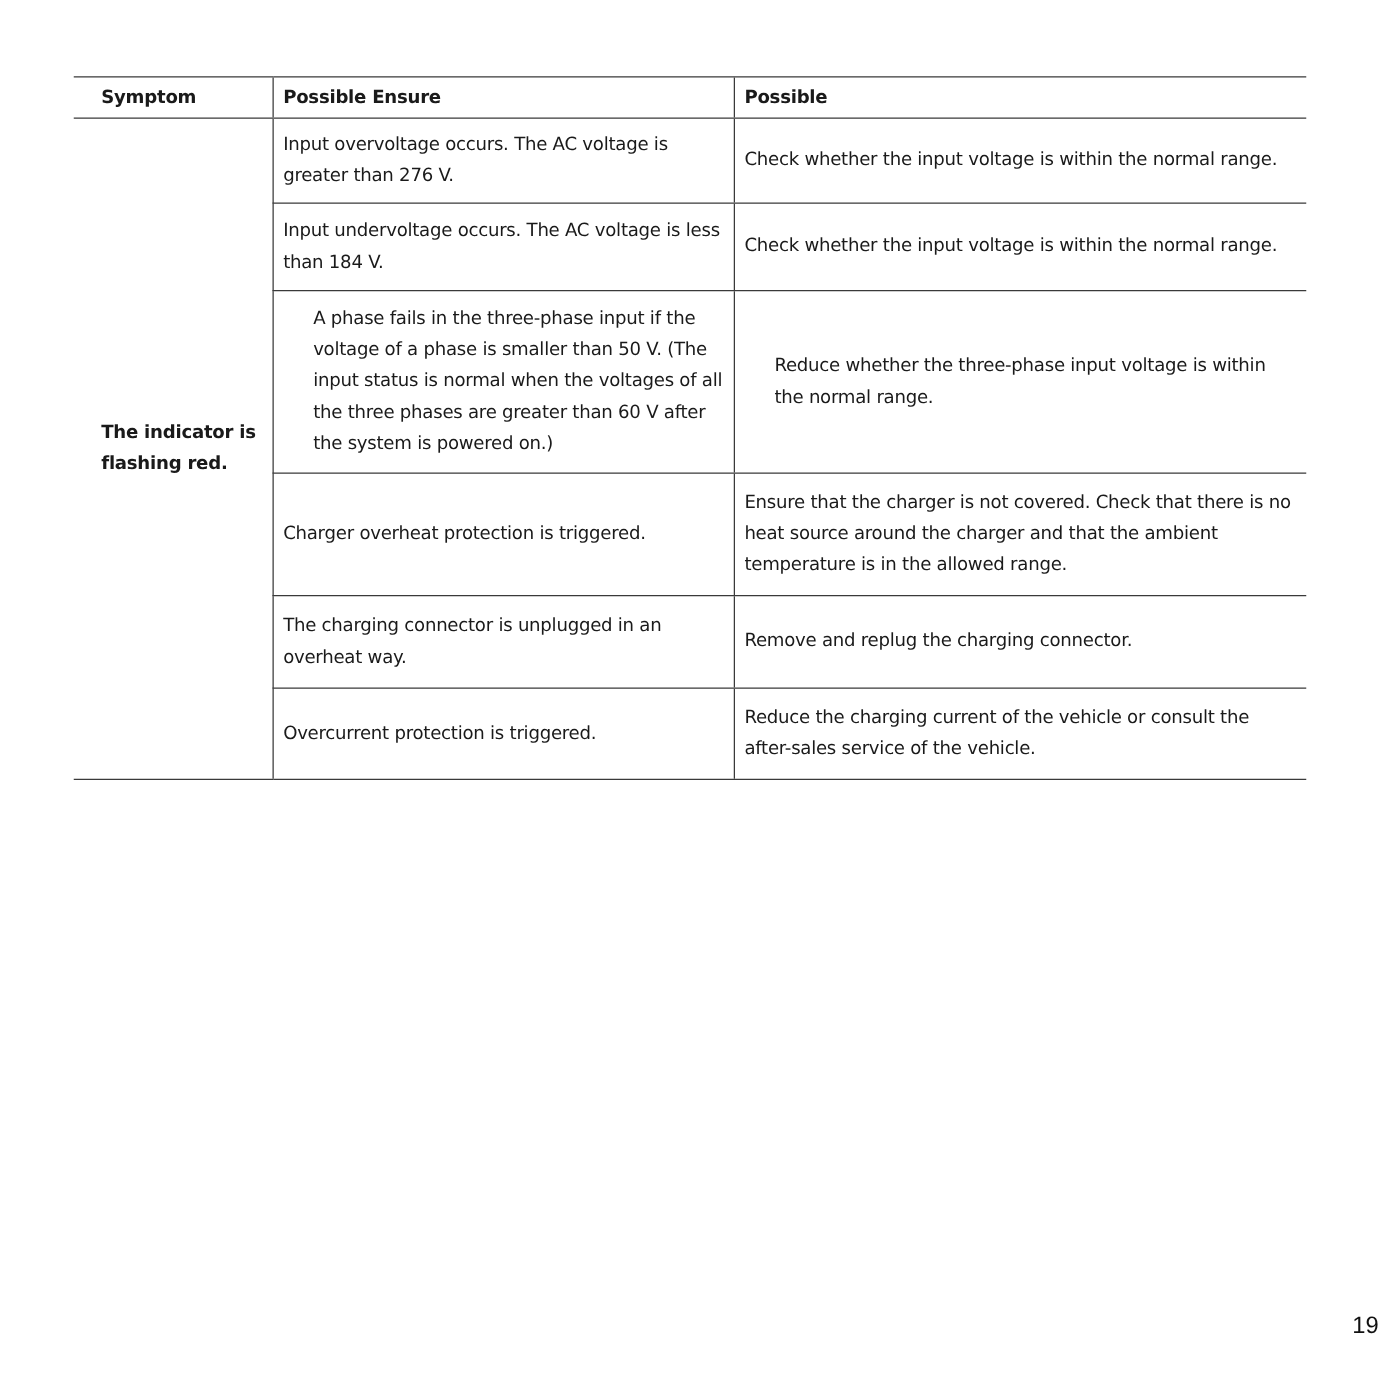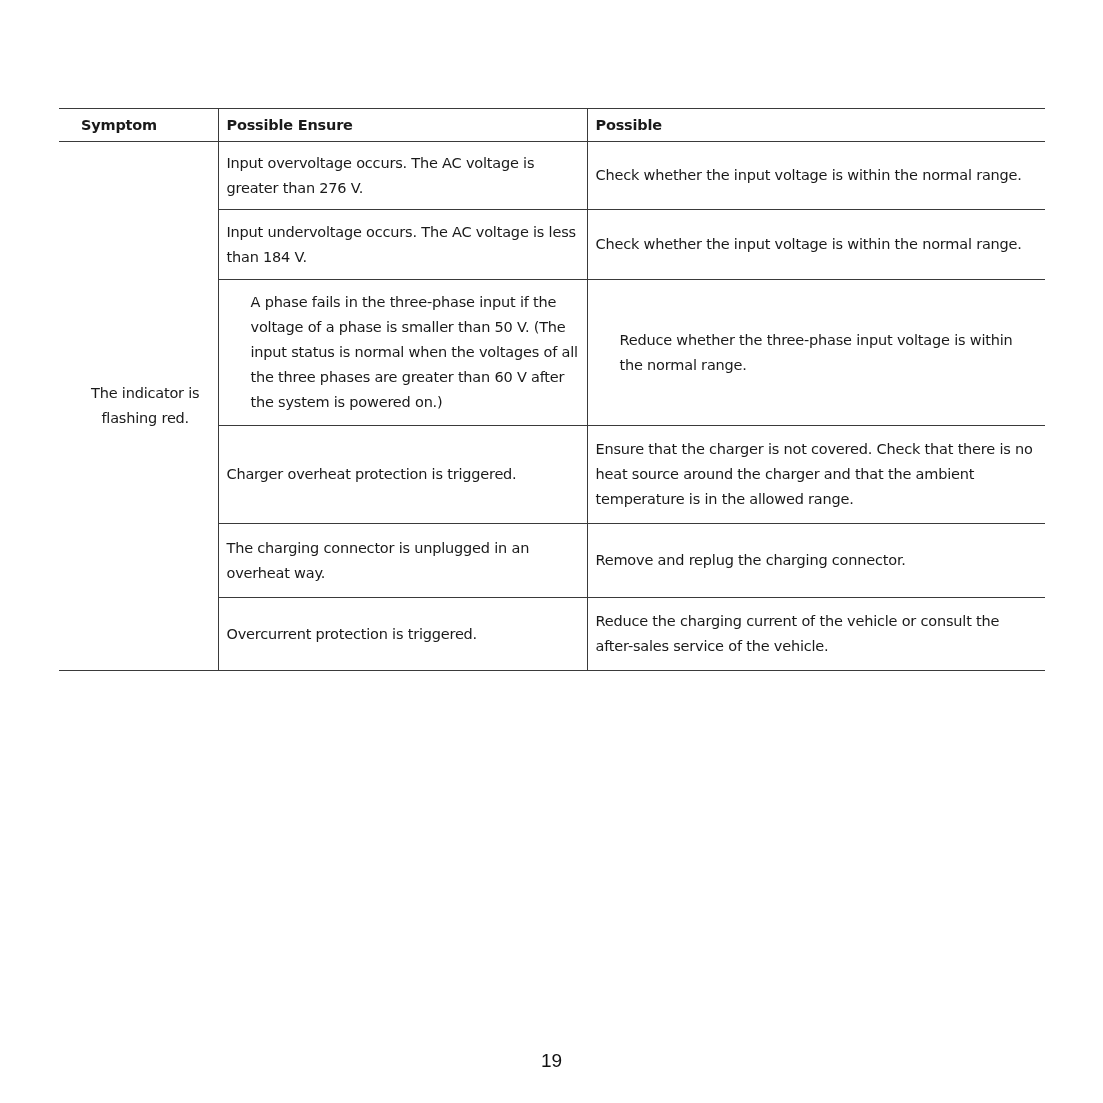--- a/index.html
+++ b/index.html
@@ -3,44 +3,44 @@
 <meta charset="utf-8">
 <style>
   html, body { margin: 0; padding: 0; background: #ffffff; }
   body {
     width: 1103px; height: 1103px; position: relative; overflow: hidden;
     font-family: "DejaVu Sans", sans-serif; color: #1a1a1a;
   }
   .tbl {
     position: absolute; left: 59px; top: 61px; width: 986px;
     border-collapse: collapse; table-layout: fixed;
-    font-size: 14.5px; line-height: 25px; margin-top: 47px;
+    font-size: 14.5px; line-height: 25px;
   }
   .tbl col.c1 { width: 159px; }
   .tbl col.c2 { width: 369px; }
   .tbl col.c3 { width: 458px; }
   .tbl th, .tbl td {
     border-top: 1px solid #3a3a3a; border-bottom: 1px solid #3a3a3a;
     text-align: left; vertical-align: middle; padding: 0 8px;
     font-weight: normal; letter-spacing: -0.2px;
   }
   .tbl th { font-weight: bold; height: 32px; padding-top: 0; padding-bottom: 0; }
   .tbl th.c1, .tbl td.sym { padding-left: 22px; }
   .tbl .bl { border-left: 1px solid #3a3a3a; }
   .tbl td { padding-top: 8px; padding-bottom: 8px; }
-  .tbl td.sym { font-weight: normal; text-align: center; }
+  .tbl td.sym { font-weight: bold; }
   .tbl tr.r1 td { height: 51px; }
   .tbl tr.r2 td { height: 53px; }
   .tbl tr.r3 td { height: 129px; padding-left: 32px; }
   .tbl tr.r4 td { height: 81px; }
   .tbl tr.r5 td { height: 57px; }
   .tbl tr.r6 td { height: 56px; }
   .pg {
     position: absolute; left: 0; width: 1103px; top: 1050px;
-    text-align: center; font-size: 19px; color: #111;
+    text-align: right; font-size: 19px; color: #111;
     font-family: "Liberation Sans", sans-serif;
   }
 </style>
 </head>
 <body>
 
 <table class="tbl">
   <colgroup>
       <col class="c1">
       <col class="c2">

